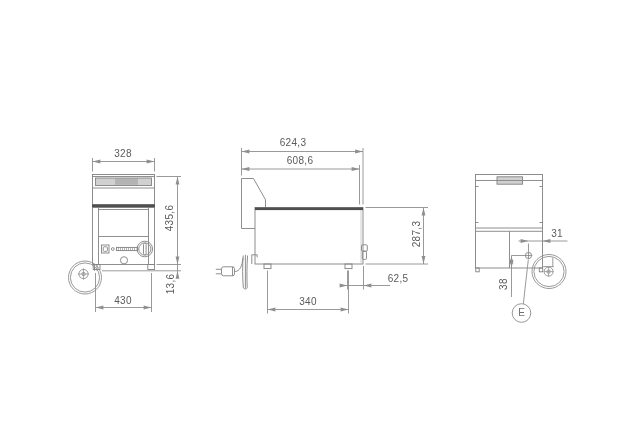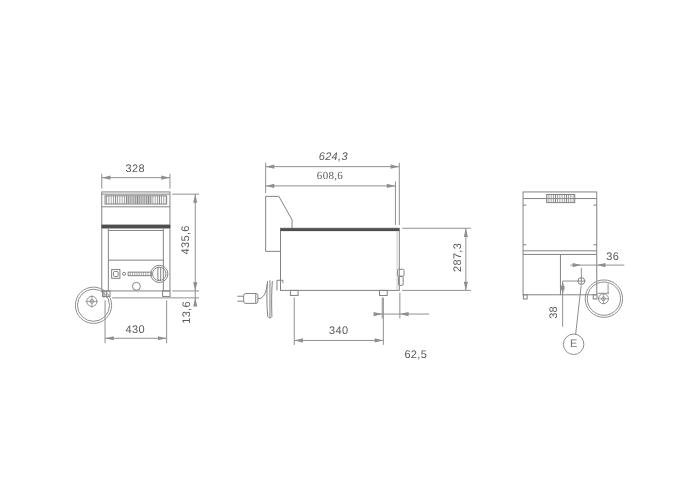--- a/index.html
+++ b/index.html
@@ -177,23 +177,23 @@
     <line x1="511.5" y1="261" x2="511.5" y2="268" marker-end="url(#ah)"></line>
     <line x1="511.5" y1="268" x2="511.5" y2="297"></line>
   </g>
 </svg>
 
 <div class="dim" style="left:101px;top:147px;">328</div>
 <div class="dim v" style="left:148px;top:211px;">435,6</div>
 <div class="dim v" style="left:149px;top:277px;">13,6</div>
 <div class="dim" style="left:101px;top:294px;">430</div>
 
-<div class="dim" style="left:281px;top:136px;font-style:italic;">624,3</div>
-<div class="dim" style="left:278px;top:154px;font-family:Liberation Serif, serif;">608,6</div>
+<div class="dim" style="left:271px;top:136px;">624,3</div>
+<div class="dim" style="left:278px;top:154px;">608,6</div>
 <div class="dim v" style="left:395px;top:227px;">287,3</div>
-<div class="dim" style="left:356px;top:272px;margin-top:44px;">62,5</div>
+<div class="dim" style="left:376px;top:272px;">62,5</div>
 <div class="dim" style="left:286px;top:295px;">340</div>
 
-<div class="dim" style="left:535px;top:227px;">36</div>
+<div class="dim" style="left:535px;top:227px;">31</div>
 <div class="dim v" style="left:482px;top:277px;">38</div>
 <div class="balloon" style="left:511px;top:306px;">E</div>
 
 </div>
 
 </body></html>

